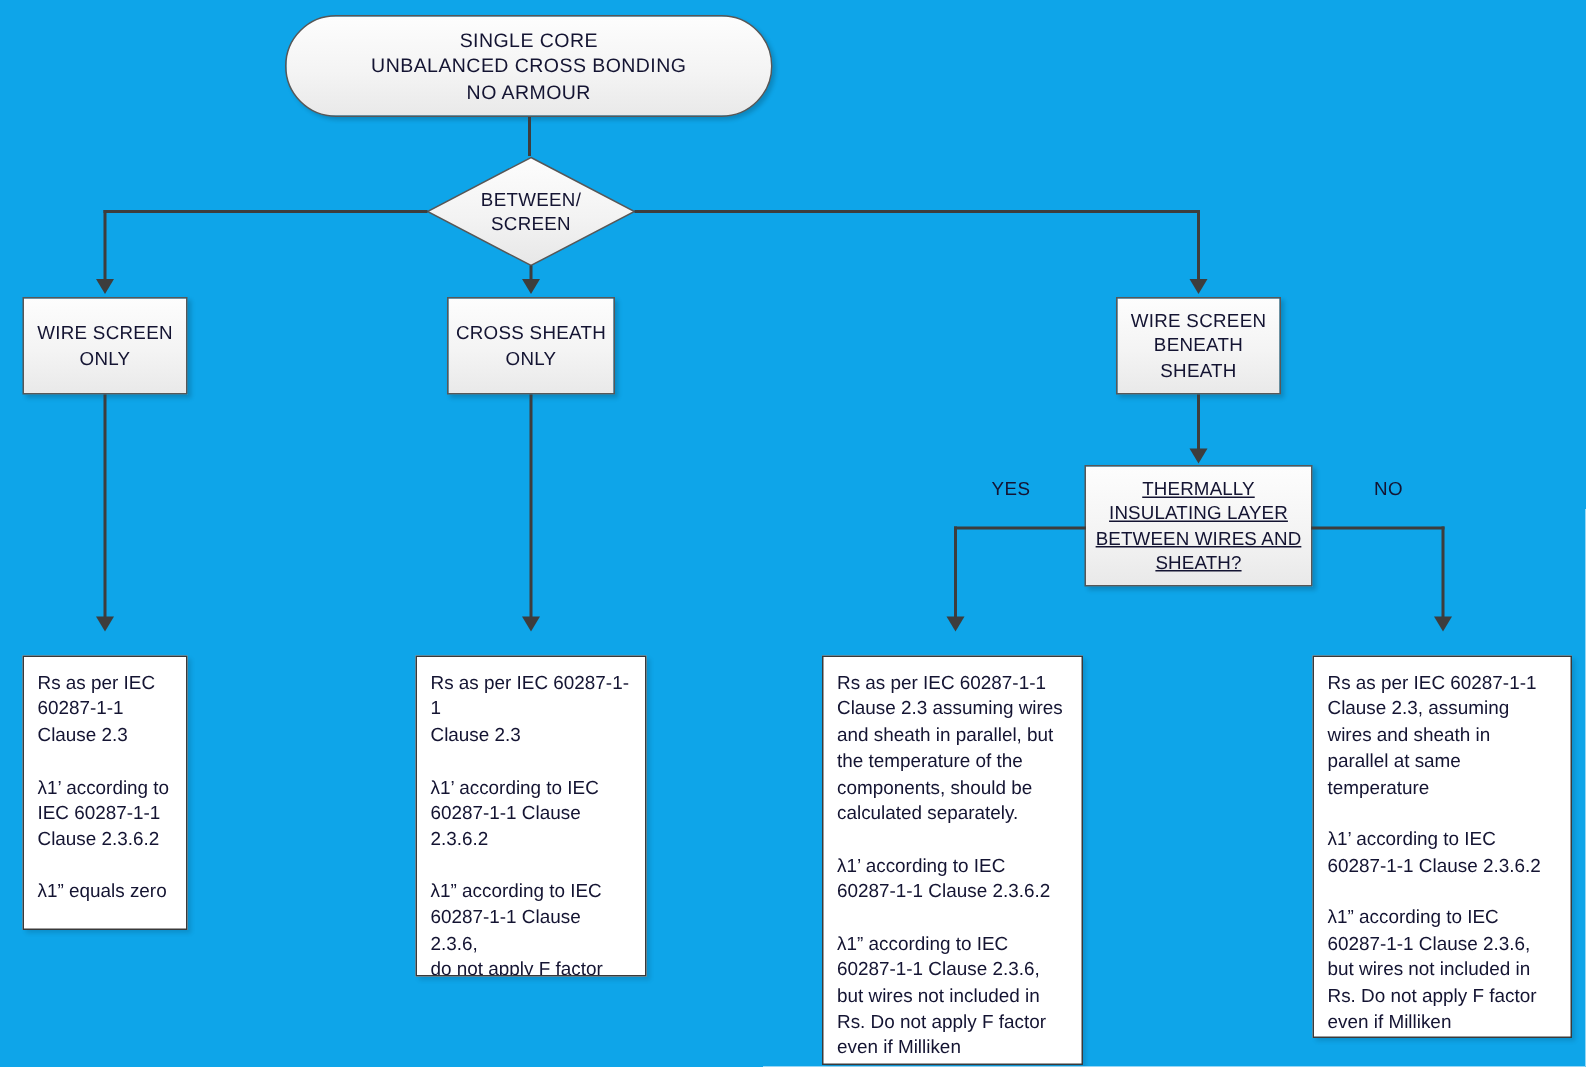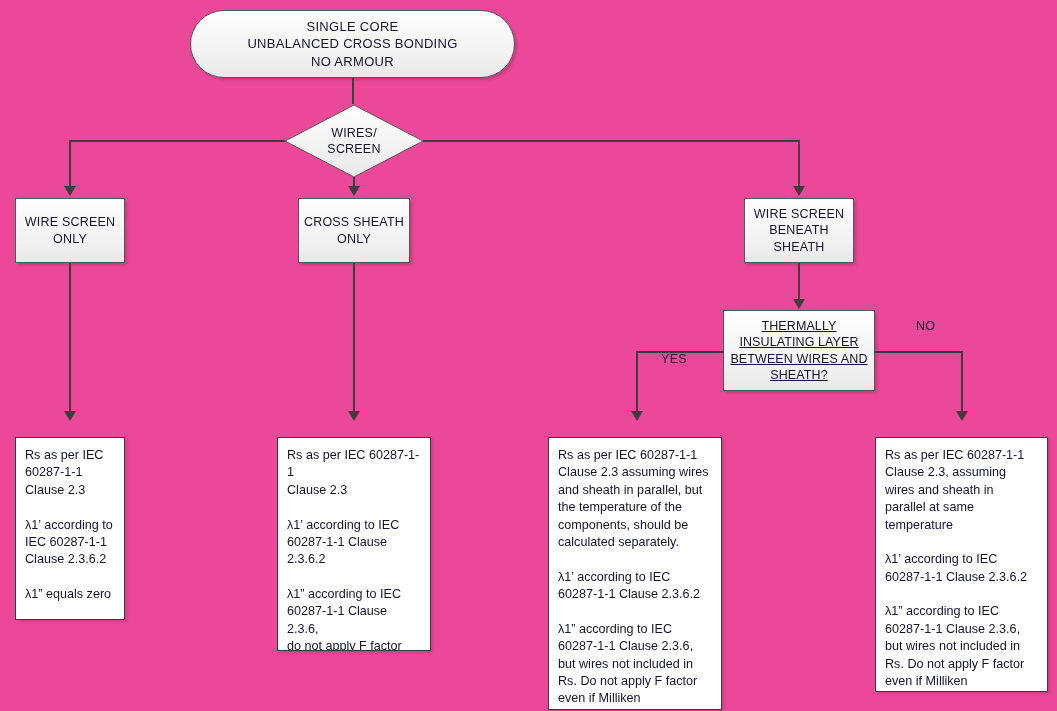--- a/index.html
+++ b/index.html
@@ -8,21 +8,21 @@
     background: #ffffff;
   }
   body {
     font-family: "Liberation Sans", sans-serif;
     color: #1a1a2e;
   }
   #canvas {
     position: relative;
     width: 1057px;
     height: 711px;
-    background: #ec4899;
+    background: #0ea5e9;
     overflow: hidden;
   }
   
   .node {
     position: absolute;
     box-sizing: border-box;
     display: flex;
     align-items: center;
     justify-content: center;
     text-align: center;
@@ -128,21 +128,21 @@
     <svg class="dshape" viewBox="0 0 140 74" preserveAspectRatio="none">
       <defs>
         <linearGradient id="dg" x1="0" y1="0" x2="0" y2="1">
           <stop offset="0%" stop-color="#fdfdfd"></stop>
           <stop offset="55%" stop-color="#f3f3f3"></stop>
           <stop offset="100%" stop-color="#e7e7e7"></stop>
         </linearGradient>
       </defs>
       <polygon points="70,1 139,37 70,73 1,37" fill="url(#dg)" stroke="#575757" stroke-width="1"></polygon>
     </svg>
-    <span class="dtext">WIRES/
+    <span class="dtext">BETWEEN/
 SCREEN</span>
   </div>
 
   <div class="line hline" style="left:69px; top:140px; width:216px;"></div>
 
   <div class="line hline" style="left:423px; top:140px; width:376px;"></div>
 
   <div class="line vline" style="left:69px; top:140px; height:48px;"></div>
   <div class="arrow-down" style="left:64px; top:186px;"></div>
 
@@ -177,21 +177,21 @@
   <div class="line vline" style="left:798px; top:263px; height:38px;"></div>
   <div class="arrow-down" style="left:793px; top:299px;"></div>
 
   <div class="node decision-box" style="left:723px; top:310px; width:152px; height:81px;text-decoration:underline;">
     <span class="lbl">THERMALLY
 INSULATING LAYER
 BETWEEN WIRES AND
 SHEATH?</span>
   </div>
 
-  <div class="branch-label" style="left:661px; top:319px;margin-top:33px;">YES</div>
+  <div class="branch-label" style="left:661px; top:319px;">YES</div>
   <div class="line hline" style="left:636px; top:351px; width:88px;"></div>
   <div class="line vline" style="left:636px; top:351px; height:62px;"></div>
   <div class="arrow-down" style="left:631px; top:411px;"></div>
 
   <div class="branch-label" style="left:916px; top:319px;">NO</div>
   <div class="line hline" style="left:874px; top:351px; width:89px;"></div>
   <div class="line vline" style="left:961px; top:351px; height:62px;"></div>
   <div class="arrow-down" style="left:956px; top:411px;"></div>
 
   <div class="note" style="left:15px; top:420px; width:110px; height:183px;">Rs as per IEC

